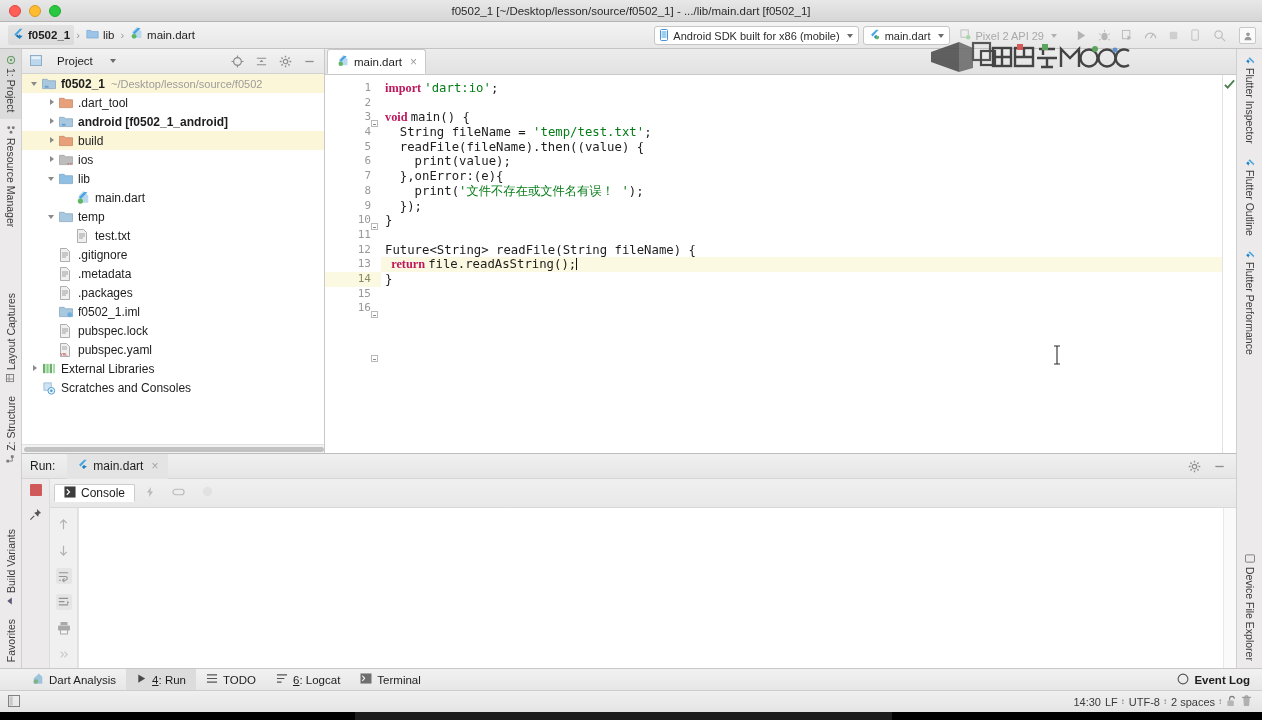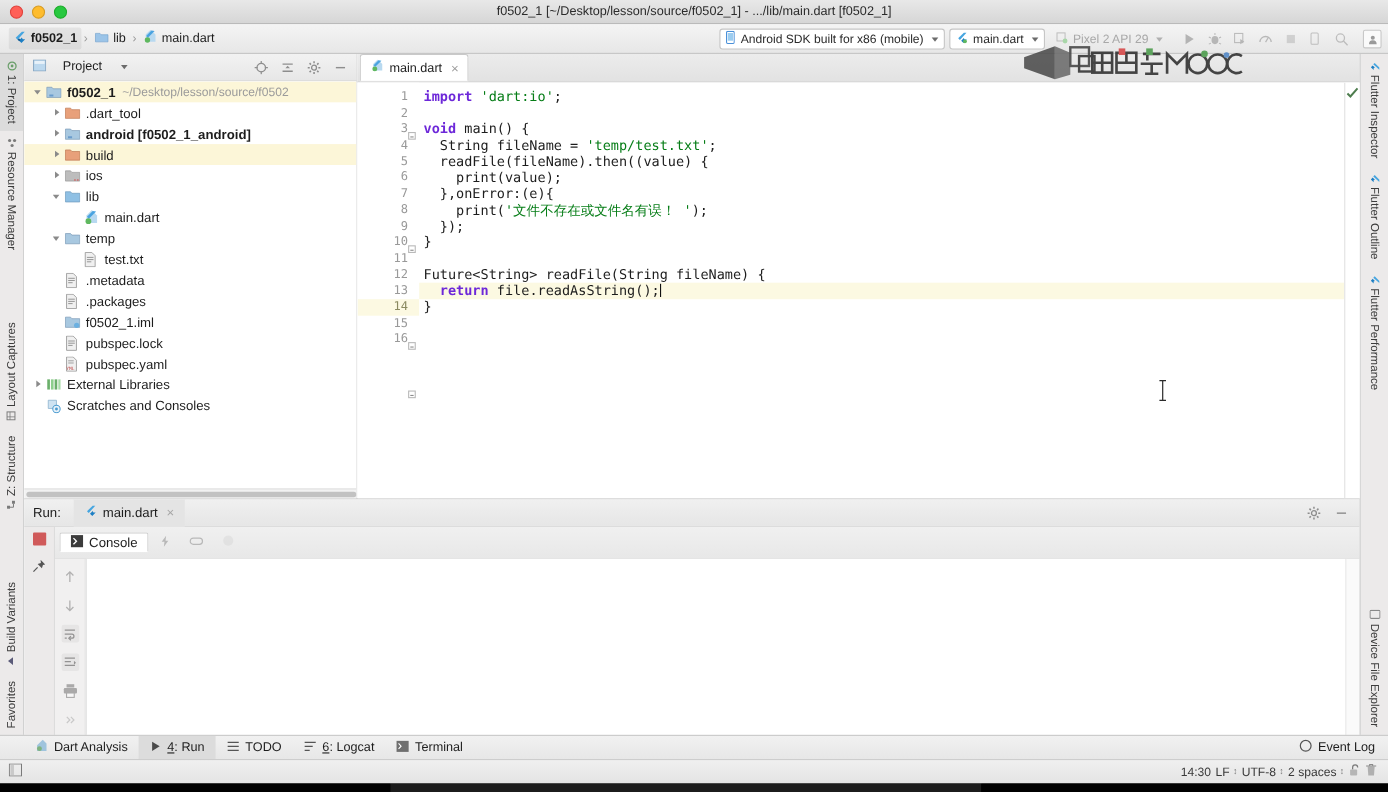--- a/index.html
+++ b/index.html
@@ -133,21 +133,21 @@
   .gln{ height:14.7px; line-height:14.7px; padding-right:10px; }
   .gln.cur{ background:#fcf9e2; color:#8a8a60; }
   .fold{ position:absolute; right:2px; width:9px; height:9px; }
   .fold i{ position:absolute; left:1px; top:1px; width:7px; height:7px; border:1px solid #b9b9b9; background:#fff;}
   .fold i::after{ content:""; position:absolute; left:1px; top:2.5px; width:3px; height:1px; background:#8c8c8c;}
 
   .codearea{ flex:1; position:relative; padding-top:6px; overflow:hidden;
     font-family:"DejaVu Sans Mono", monospace; font-size:12.3px; }
   .cl{ height:14.7px; line-height:14.7px; white-space:pre; padding-left:4px; }
   .cl.cur{ background:#fcf9e2; }
-  .kw{ color:#6d28d9; font-weight:bold; }
+  .kw{ color:#be185d; font-weight:bold;font-family:Liberation Serif, serif; }
   .str{ color:#067d17; }
   .typ{ color:#3a6fbf; }
   .pln{ color:#1d1d1d; }
   .caretbar{ display:inline-block; width:1px; height:12px; background:#111; vertical-align:-2px;}
   .mouse-cursor{ position:absolute; left:672px; top:270px; width:8px; height:20px; }
 
   .editright{ width:14px; flex:0 0 14px; border-left:1px solid #e2e2e2; background:#fff; position:relative;}
   .okcheck{ position:absolute; right:1px; top:4px; }
 
   
@@ -182,21 +182,21 @@
 
   
   .toolwin-bar{
     height:22px; flex:0 0 22px; display:flex; align-items:center; gap:0;
     background:linear-gradient(#f1f1f1,#e7e7e7); border-top:1px solid #c8c8c8;
     padding-left:22px; position:relative;
   }
   .twb{ height:22px; display:flex; align-items:center; gap:5px; padding:0 10px; font-size:11.5px;}
   .twb.active{ background:#dcdcdc; }
   .twb u{ text-decoration:underline; }
-  .event-log{ margin-left:auto; display:flex; align-items:center; gap:5px; padding-right:12px; font-size:11.5px;}
+  .event-log{ margin-left:auto; display:flex; align-items:center; gap:5px; padding-right:12px; font-size:11.5px;font-weight:bold;}
 
   .statusbar{
     height:22px; flex:0 0 22px; display:flex; align-items:center;
     background:linear-gradient(#f0f0f0,#e4e4e4); border-top:1px solid #cdcdcd;
     font-size:11px; color:#3a3a3a; padding:0 8px; position:relative;
   }
   .sb-left{ display:flex; align-items:center; gap:6px;}
   .sb-right{ margin-left:auto; display:flex; align-items:center; gap:4px; padding-right:2px;}
   .sb-item{ display:flex; align-items:center; gap:3px;}
   .updown{ font-size:8px; color:#777; line-height:1;}
@@ -542,20 +542,29 @@
                     </svg></span>
                   <span class="tlabel">test.txt</span>
                 </div>
                 <div class="trow">
                   <span style="display:inline-block;width:25px"></span>
                   <span class="arrow"></span>
                   <span class="ficon"><svg width="12" height="14" viewBox="0 0 12 14">
                       <path d="M1.5.5h6L10.5 3.5v10h-9z" fill="#f0f0f0" stroke="#9a9a9a" stroke-width=".8"></path>
                       <path d="M3 5h6M3 7h6M3 9h4" stroke="#8a8a8a" stroke-width=".8"></path>
                     </svg></span>
+                  <span class="tlabel">.gitignore</span>
+                </div>
+                <div class="trow">
+                  <span style="display:inline-block;width:25px"></span>
+                  <span class="arrow"></span>
+                  <span class="ficon"><svg width="12" height="14" viewBox="0 0 12 14">
+                      <path d="M1.5.5h6L10.5 3.5v10h-9z" fill="#f0f0f0" stroke="#9a9a9a" stroke-width=".8"></path>
+                      <path d="M3 5h6M3 7h6M3 9h4" stroke="#8a8a8a" stroke-width=".8"></path>
+                    </svg></span>
                   <span class="tlabel">.metadata</span>
                 </div>
                 <div class="trow">
                   <span style="display:inline-block;width:25px"></span>
                   <span class="arrow"></span>
                   <span class="ficon"><svg width="12" height="14" viewBox="0 0 12 14">
                       <path d="M1.5.5h6L10.5 3.5v10h-9z" fill="#f0f0f0" stroke="#9a9a9a" stroke-width=".8"></path>
                       <path d="M3 5h6M3 7h6M3 9h4" stroke="#8a8a8a" stroke-width=".8"></path>
                     </svg></span>
                   <span class="tlabel">.packages</span>

